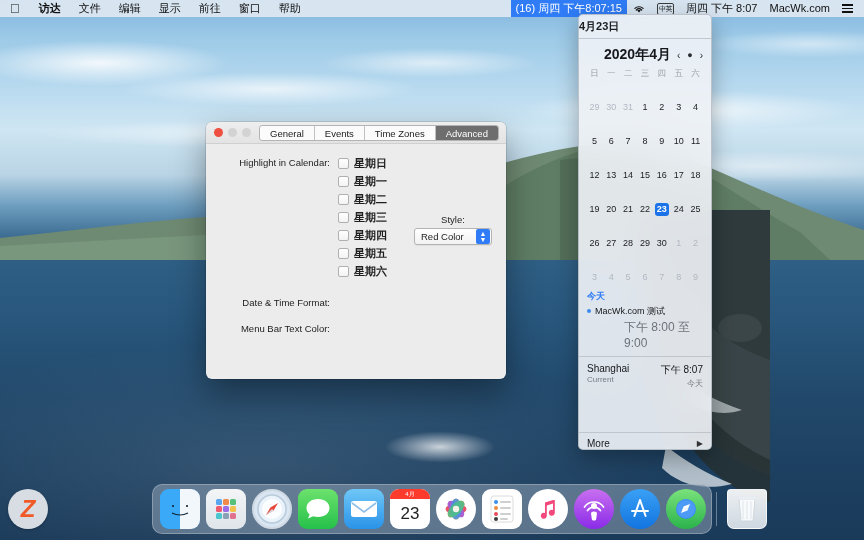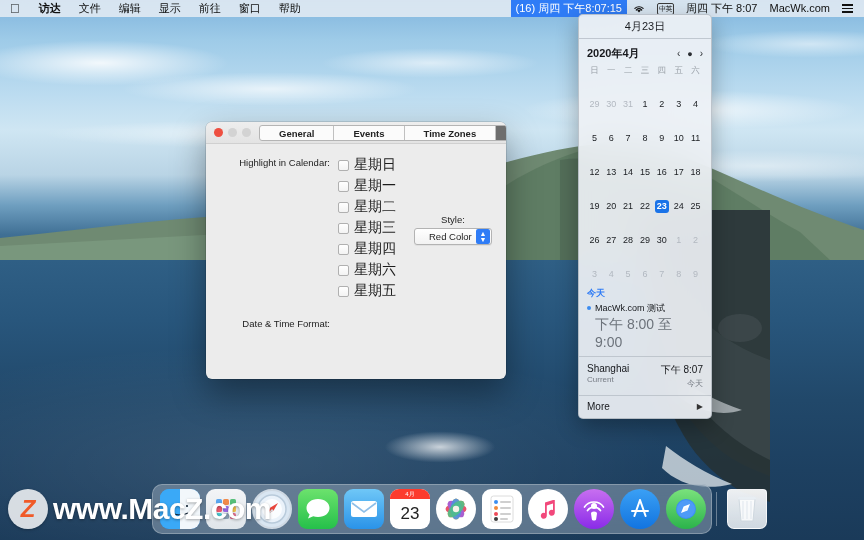--- a/index.html
+++ b/index.html
@@ -92,54 +92,55 @@
     backdrop-filter: blur(18px);
     border: 1px solid rgba(130,140,150,.45);
     border-radius: 5px;
     box-shadow: 0 8px 22px rgba(0,0,0,.30);
     color: #16181c;
     font-size: 10px;
     z-index: 60;
     overflow: hidden;
   }
   .pop-header {
-    text-align: center; font-size: 11px; font-weight: 400;
+    font-size: 11px; font-weight: 700;
     padding: 4px 0 4px; color:#1b1d21;
     border-bottom: 1px solid rgba(120,130,140,.35);
   }
   .pop-body { padding: 5px 7px 0; }
   .cal-nav { display: flex; align-items: center; justify-content: space-between; padding: 2px 1px 4px; }
-  .cal-title { font-size: 11px; font-weight: 600; }
+  .cal-title { font-size: 14px; font-weight: 600; margin-left: 17px; }
   .cal-ctrls { display: flex; align-items: center; gap: 7px; font-size: 10px; color: #2a2d32; }
   .cal-ctrls .dot { font-size: 9px; }
   .cal-grid { display: grid; grid-template-columns: repeat(7, 1fr); row-gap: 2px; }
   .cal-dow { text-align: center; font-size: 8.5px; color: #9aa0a8; padding-bottom: 1px; }
   .cal-cell {
     text-align: center; font-size: 9px; color: #1a1d21;
     line-height: 12px; padding: 1px 0; margin-top: 17px;
   }
   .cal-cell.dim { color: #b2b8c0; }
   .cal-cell .pill {
     display:inline-block; min-width: 13px; line-height: 13px;
     border-radius: 3px;
   }
   .cal-cell.sel .pill { background:#1a73e8; color:#fff; font-weight:600; padding: 0 2px;}
   .today-label { color:#2f7cf6; font-size:9px; font-weight:600; padding: 5px 8px 2px; }
   .event { display:flex; gap:4px; padding: 0 8px 6px; align-items:flex-start;}
   .event .bullet { width:4px; height:4px; border-radius:50%; background:#3b8cf0; margin-top:4px; flex:none;}
   .event .etitle { font-size:9px; color:#14161a; }
-  .event .etime { font-size:14px; color:#6d737b; margin-top:1px;}
+  .event .etime { font-size:12px; color:#6d737b; margin-top:1px;margin-left:29px;}
   .tz-row { display:flex; justify-content:space-between; padding: 6px 8px 6px; border-top:1px solid rgba(120,130,140,.3);}
   .tz-city { font-size:10px; color:#14161a;}
   .tz-sub { font-size:8px; color:#767c84; margin-top:1px;}
   .tz-time { font-size:10px; color:#14161a; text-align:right;}
   .more-row {
     display:flex; justify-content:space-between; align-items:center;
-    padding: 5px 8px 6px; border-top:1px solid rgba(120,130,140,.3);
+    padding: 5px 8px 0; border-top:1px solid rgba(120,130,140,.3);
     font-size:10px;
+    margin-top:37px;
   }
   .more-row .arrow { font-size:8px; color:#333;}
 
   
   .prefwin {
     position: absolute; left: 206px; top: 122px; width: 300px; height: 257px;
     background: #ececec;
     border-radius: 6px;
     box-shadow: 0 14px 34px rgba(0,0,0,.38), 0 0 0 .5px rgba(0,0,0,.22);
     overflow: hidden;
@@ -156,47 +157,47 @@
   .light { width:9px; height:9px; border-radius:50%; }
   .light.red { background:#ee4f40; }
   .light.yellow { background:#d3d3d3; }
   .light.green { background:#d3d3d3; }
   .segbar {
     position:absolute; left: 53px; top: 3px;
     display:flex; border:1px solid #b4b4b4; border-radius:3px; overflow:hidden;
     background:#fbfbfb; height:16px;
   }
   .seg {
-    font-size: 9.5px; line-height: 16px; padding: 0 19px;
-    border-right: 1px solid #c0c0c0; color:#222; white-space:nowrap;font-weight:bold;
+    font-size: 9.5px; line-height: 16px; padding: 0 10px;
+    border-right: 1px solid #c0c0c0; color:#222; white-space:nowrap;
   }
   .seg:last-child { border-right: none; }
   .seg.active { background:#6e6e6e; color:#fff; }
 
   .content { padding: 12px 10px 0; font-size: 9.5px; }
   .row { display:flex; margin-bottom: 2px; }
   .lbl {
     width: 122px; text-align: right; padding-right: 8px;
     font-size: 9.5px; color:#1d1d1d; padding-top:1px;
   }
   .field { flex: 1; }
   .chk { display:flex; align-items:center; gap:5px; margin-bottom:3px;}
   .box {
     width: 11px; height: 11px; border:1px solid #b0b0b0; border-radius:2px;
     background: linear-gradient(to bottom,#fff,#f3f3f3);
   }
-  .chk span { font-size:14px; }
+  .chk span { font-size:11px;font-weight:bold; }
 
   .style-block { position:absolute; left: 208px; top: 70px; width: 78px; text-align:center; }
   .style-label { font-size:9.5px; margin-bottom:3px; }
   .popupbtn {
     height: 17px; border:1px solid #b3b3b3; border-radius:3px;
     background: linear-gradient(to bottom,#ffffff,#f2f2f2);
     display:flex; align-items:center; justify-content:space-between;
-    padding-left:14px; font-size:9.5px; box-shadow: 0 1px 0 rgba(0,0,0,.05);
+    padding-left:6px; font-size:9.5px; box-shadow: 0 1px 0 rgba(0,0,0,.05);
   }
   .popupbtn .chev {
     width: 14px; height: 15px; margin:1px; border-radius:2px;
     background:#2f7cf6; color:#fff; font-size:7px;
     display:flex; flex-direction:column; align-items:center; justify-content:center;
     line-height:6px; flex:none;
   }
 
   .textinput {
     height: 17px; width: 128px; border:1px solid #c3c3c3; border-radius:2px;
@@ -484,45 +485,46 @@
             <div class="chk">
               <span class="box"></span>
               <span>星期三</span>
             </div>
             <div class="chk">
               <span class="box"></span>
               <span>星期四</span>
             </div>
             <div class="chk">
               <span class="box"></span>
-              <span>星期六</span>
+              <span>星期五</span>
             </div>
             <div class="chk">
               <span class="box"></span>
-              <span>星期五</span>
+              <span>星期六</span>
             </div>
           </div>
       </div>
 
       <div class="style-block">
         <div class="style-label">Style:</div>
         <div class="popupbtn">
           <span>Red Color</span>
           <span class="chev">
               <span>▲</span>
               <span>▼</span>
             </span>
         </div>
       </div>
 
       <div class="row" style="margin-top:14px; align-items:flex-start;">
         <div class="lbl">Date &amp; Time Format:</div>
       </div>
 
       <div class="row" style="margin-top:14px;">
+        <div class="lbl">Menu Bar Text Color:</div>
       </div>
 
     </div>
   </div>
 
   <div class="dock">
     <div class="dockicon ic-finder">
       <span class="lf"></span>
       <span class="rt"></span>
       <span class="glyph">
@@ -663,16 +665,15 @@
           <path d="M5 5 H21 L19 27 H7 Z" fill="rgba(255,255,255,.8)" stroke="#cfd8df"></path>
           <path d="M9 7 V25 M13 7 V25 M17 7 V25" stroke="#dfe7ed" stroke-width="1"></path>
           <rect x="4" y="3" width="18" height="2.6" rx="1.2" fill="#e8eef3"></rect>
         </svg>
       </span>
     </div>
   </div>
 
   <div class="watermark">
     <div class="wm-logo">Z</div>
-    <div class="wm-text">www.MacZ.com</div>
   </div>
 
 </div>
 
 </body></html>

